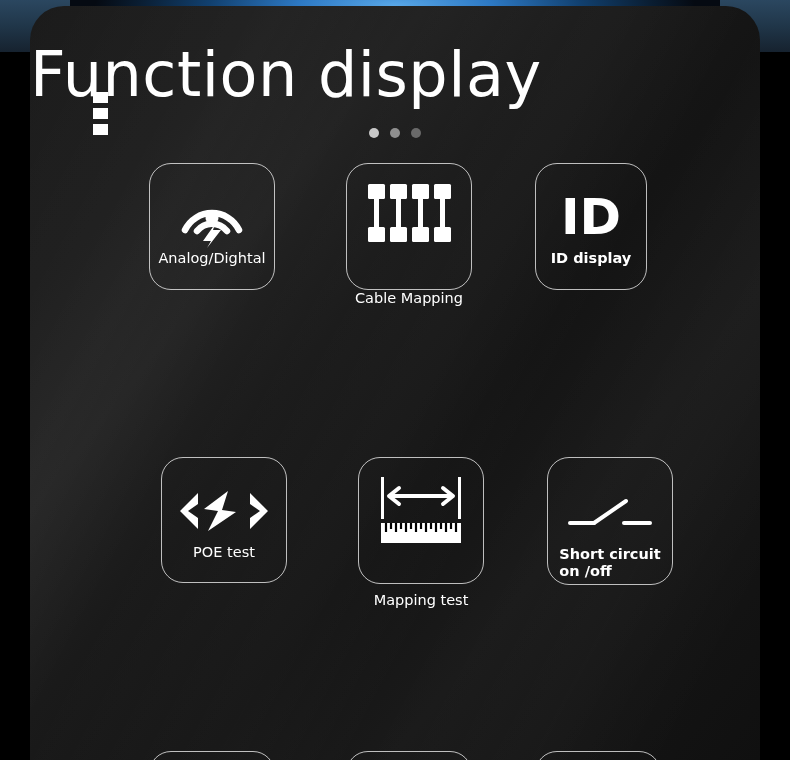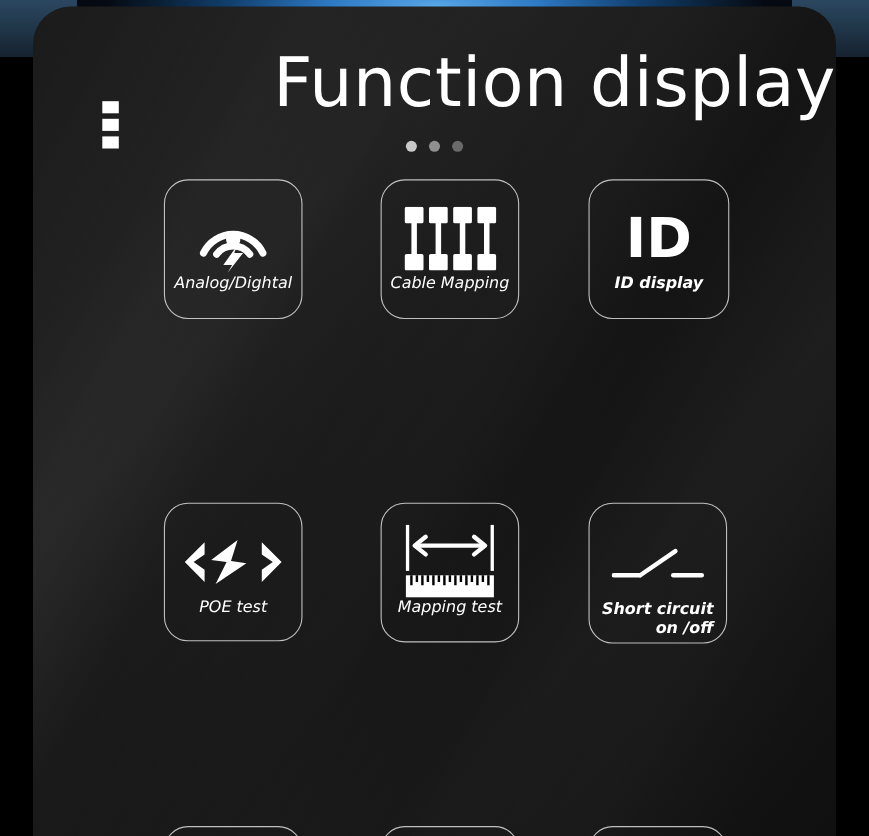--- a/index.html
+++ b/index.html
@@ -106,21 +106,21 @@
     background: #fff;
     margin-bottom: 5px;
   }
   .kebab i:last-child { margin-bottom: 0; }
 
   #title {
     position: absolute;
     left: 0;
     top: 32px;
     width: 730px;
-    text-align: right;
+    text-align: left;
     color: #ffffff;
     font-size: 62px;
     line-height: 74px;
     font-weight: 400;
     letter-spacing: 0.5px;
     font-family: "DejaVu Sans", sans-serif;
     z-index: 6;
   }
 
   .dots {
@@ -167,37 +167,36 @@
     height: 66px;
     display: flex;
     align-items: center;
     justify-content: center;
     width: 100%;
   }
   .card .lbl {
     color: #ffffff;
     font-size: 14.5px;
     line-height: 17px;
-    text-align: right;
+    text-align: left;
     font-family: "DejaVu Sans", sans-serif;
     padding: 0 3px;
     white-space: pre-line;
-    font-style: italic;
   }
 
   
   .col1 { left: 119px; }
-  .col2 { left: 316px; }
+  .col2 { left: 316px; gap: 48px; }
   .col3 { left: 505px; }
 
   
   .r1 .card { height: 127px; padding-top: 20px; }
-  .r1 .col3 { width: 128px; }
-
-  .r2 .card { height: 127px; padding-top: 20px; }
+  .r1 .col3 { width: 112px; }
+
+  .r2 .card { height: 127px; padding-top: 20px; margin-left: 12px; }
   .r2 .col1 { height: 126px; }
   .r2 .col3 { height: 128px; padding-top: 22px; }
 
   .r3 .card { height: 128px; padding-top: 16px; }
 
   .r1 { top: 30px; }
   .r2 { top: 177px; }
   .r3 { top: 324px; }
 
   .card.bold .lbl { font-weight: 700; }

